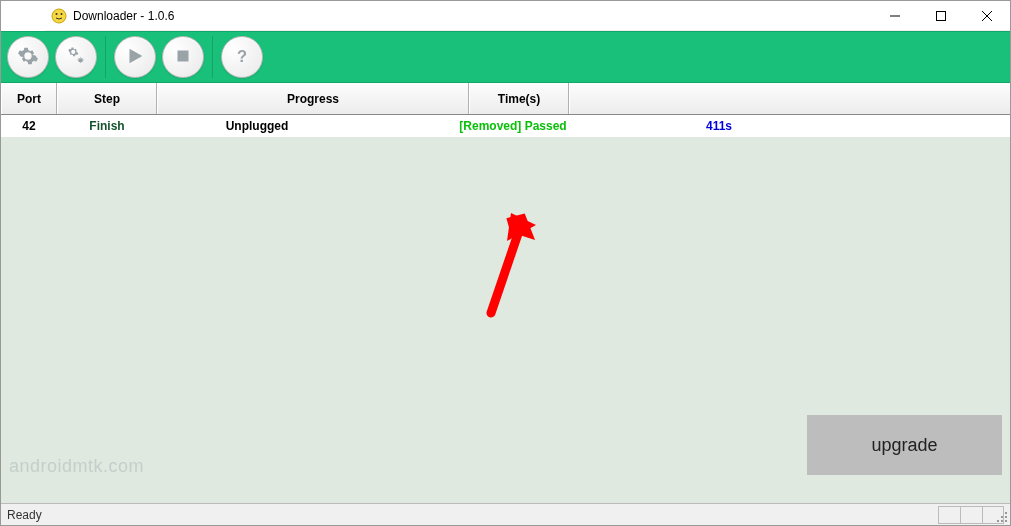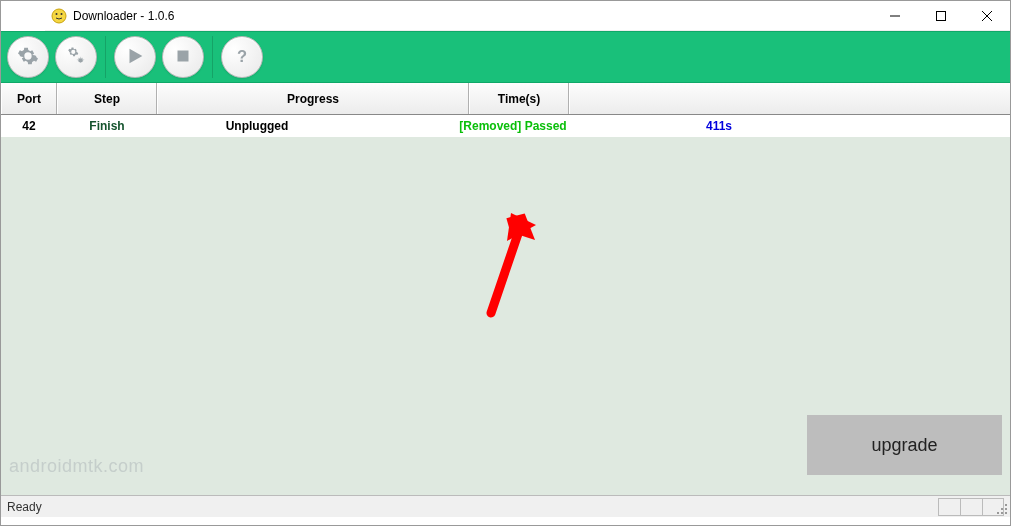--- a/index.html
+++ b/index.html
@@ -126,21 +126,21 @@
       height: 100%;
       font-size: 12px;
     }
     .td.port { font-weight: bold; color: #000; }
     .td.step { font-weight: bold; color: #14532d; }
     .td.status { font-weight: bold; color: #000; }
     .td.progress { font-weight: bold; color: #0abf0a; }
     .td.time { font-weight: bold; color: #0000dd; }
     .statusbar {
       position: absolute;
-      bottom: 8px;
+      bottom: 0;
       left: 0;
       right: 0;
       height: 22px;
       background: #f0f0f0;
       border-top: 1px solid #bbb;
       display: flex;
       align-items: center;
       padding: 0 6px;
       font-size: 12px;
       color: #333;

